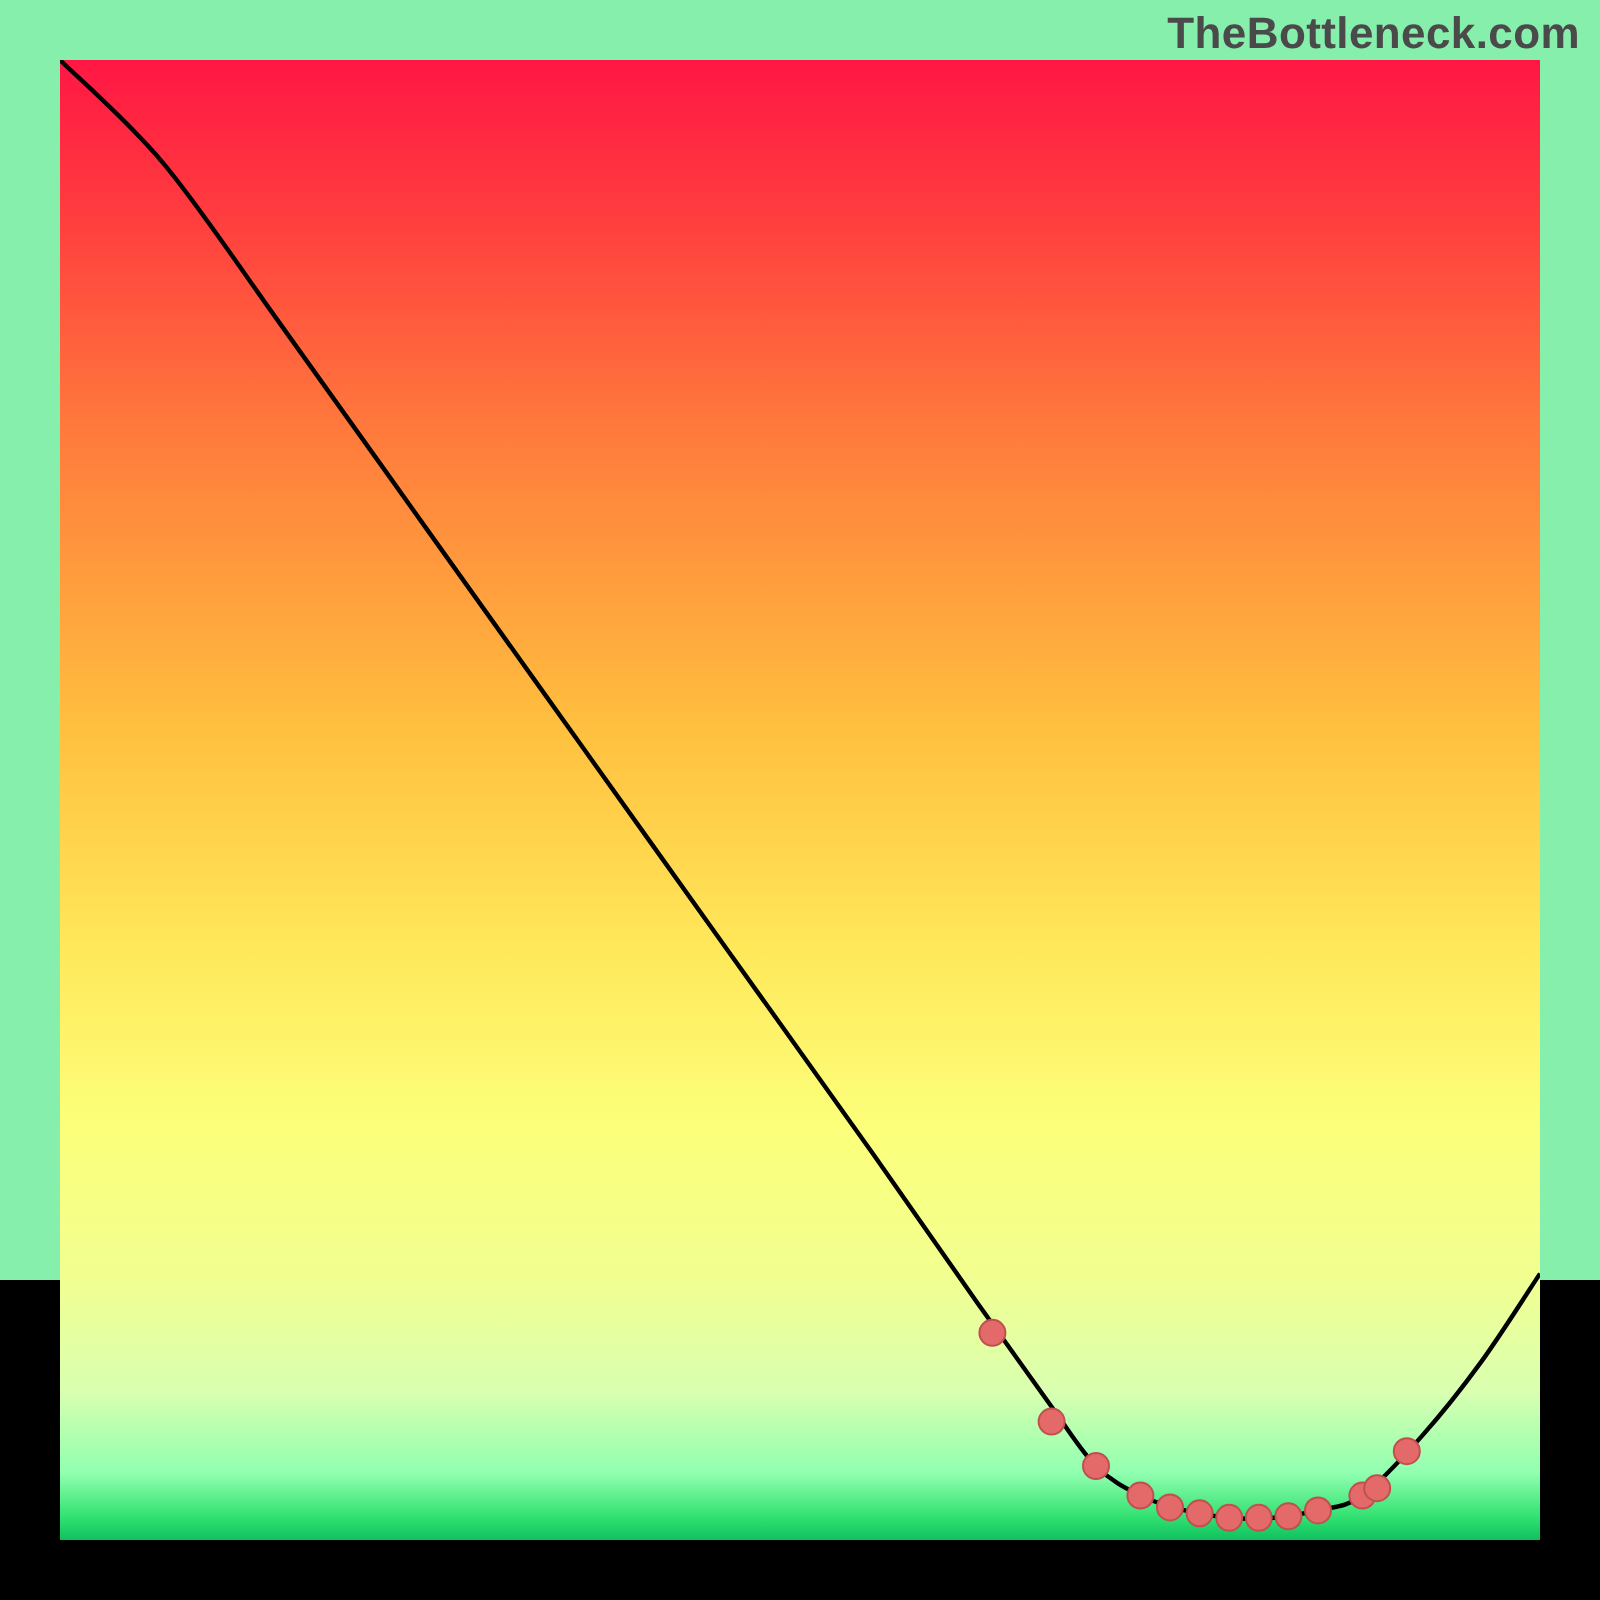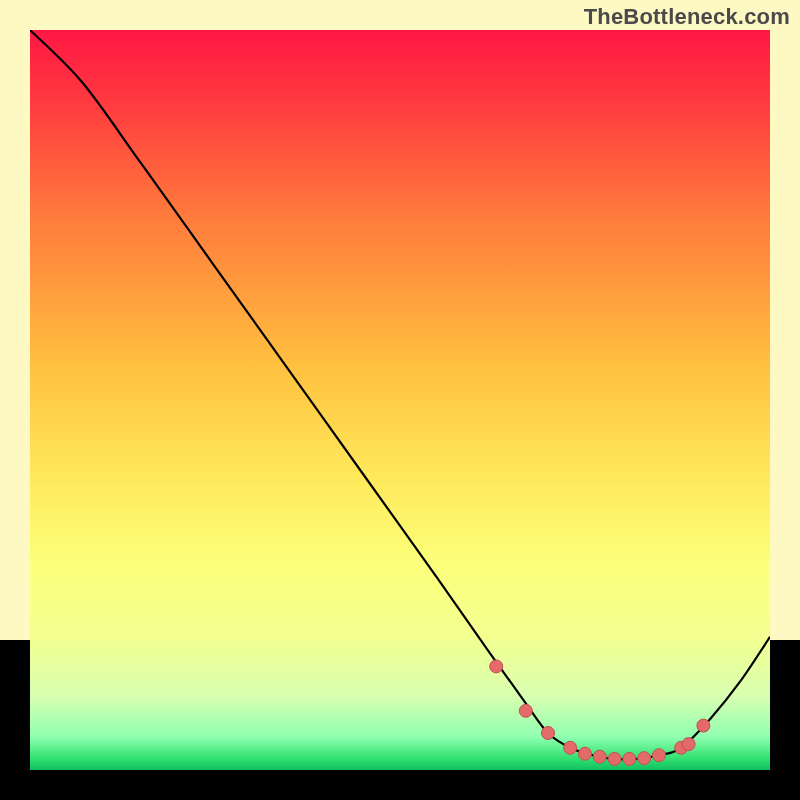--- a/index.html
+++ b/index.html
@@ -8,21 +8,21 @@
     width: 800px;
     height: 800px;
     background: #000;
     overflow: hidden;
     font-family: Arial, Helvetica, sans-serif;
   }
   .frame {
     position: relative;
     width: 800px;
     height: 640px;
-    background: #fef9c3;
+    background: #86efac;
   }
   .watermark {
     position: absolute;
     top: 4px;
     right: 10px;
     color: #4a4a4a;
     font-size: 22px;
     font-weight: 600;
     letter-spacing: 0.2px;
     z-index: 10;

